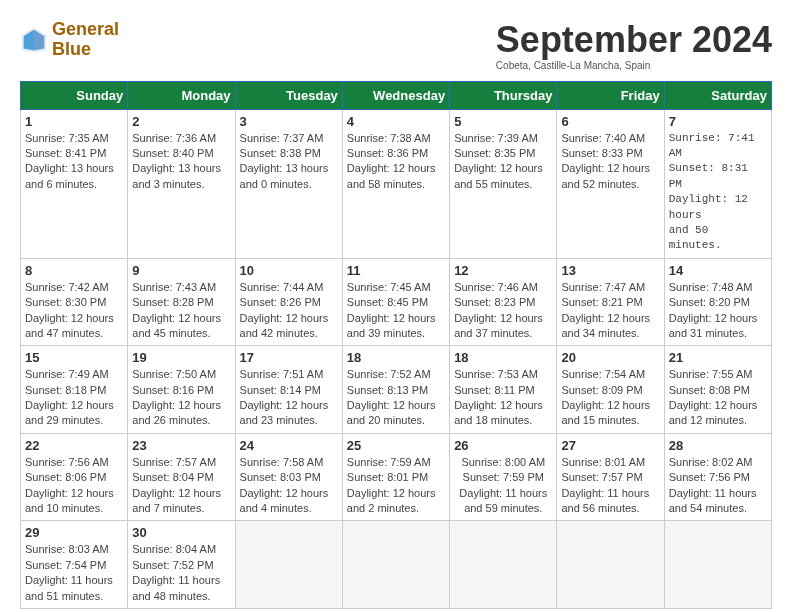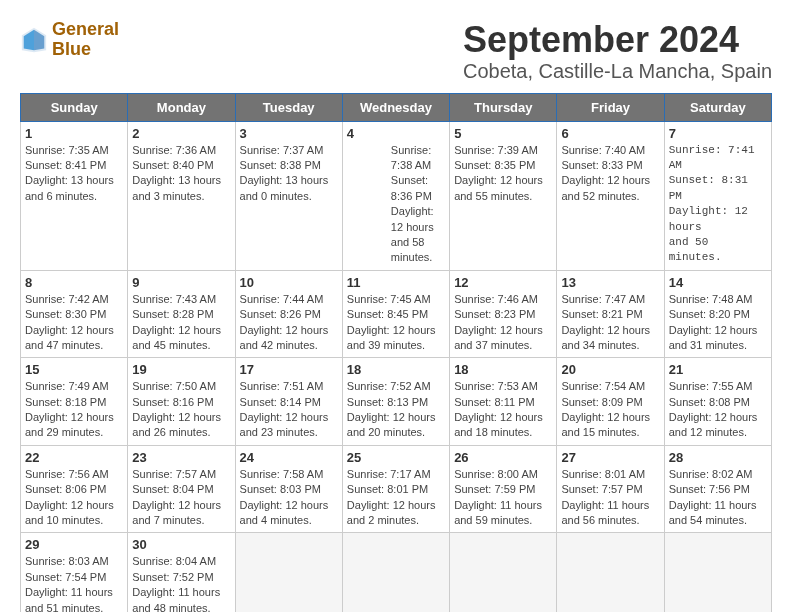--- a/index.html
+++ b/index.html
@@ -37,33 +37,33 @@
     .title-block {
       text-align: left;
     }
     .month-title {
       font-size: 36px;
       font-weight: bold;
       color: #333;
       line-height: 1.1;
     }
     .location {
-      font-size: 20px;
+      font-size: 10px;
       color: #555;
     }
     table {
       width: 100%;
       border-collapse: collapse;
       font-size: 11px;
     }
     thead tr th {
-      background-color: #737373;
+      background-color: #15803d;
       color: #fff;
       padding: 6px 4px;
-      text-align: center;
+      text-align: right;
       font-size: 13px;
       font-weight: bold;
       border: 1px solid #2a6db5;
     }
     tbody tr td {
       border: 1px solid #ccc;
       vertical-align: top;
       padding: 4px 4px;
       height: 80px;
       width: calc(100% / 7);
@@ -135,21 +135,21 @@
         </td>
         <td>
           <div class="day-num">3</div>
           <div class="day-info" style="white-space: pre-line;">Sunrise: 7:37 AM
 Sunset: 8:38 PM
 Daylight: 13 hours
 and 0 minutes.</div>
         </td>
         <td>
           <div class="day-num">4</div>
-          <div class="day-info" style="white-space: pre-line; margin-left: 44px;">Sunrise: 7:38 AM
+          <div class="day-info" style="white-space: pre-line;">Sunrise: 7:38 AM
 Sunset: 8:36 PM
 Daylight: 12 hours
 and 58 minutes.</div>
         </td>
         <td>
           <div class="day-num">5</div>
           <div class="day-info" style="white-space: pre-line;">Sunrise: 7:39 AM
 Sunset: 8:35 PM
 Daylight: 12 hours
 and 55 minutes.</div>
@@ -288,28 +288,28 @@
         </td>
         <td>
           <div class="day-num">24</div>
           <div class="day-info" style="white-space: pre-line;">Sunrise: 7:58 AM
 Sunset: 8:03 PM
 Daylight: 12 hours
 and 4 minutes.</div>
         </td>
         <td>
           <div class="day-num">25</div>
-          <div class="day-info" style="white-space: pre-line;">Sunrise: 7:17 AM
+          <div class="day-info" style="white-space: pre-line;">Sunrise: 7:59 AM
 Sunset: 8:01 PM
 Daylight: 12 hours
 and 2 minutes.</div>
         </td>
         <td>
           <div class="day-num">26</div>
-          <div class="day-info" style="white-space: pre-line;">Sunrise: 8:00 AM
+          <div class="day-info" style="white-space: pre-line; text-align: center;">Sunrise: 8:00 AM
 Sunset: 7:59 PM
 Daylight: 11 hours
 and 59 minutes.</div>
         </td>
         <td>
           <div class="day-num">27</div>
           <div class="day-info" style="white-space: pre-line;">Sunrise: 8:01 AM
 Sunset: 7:57 PM
 Daylight: 11 hours
 and 56 minutes.</div>

